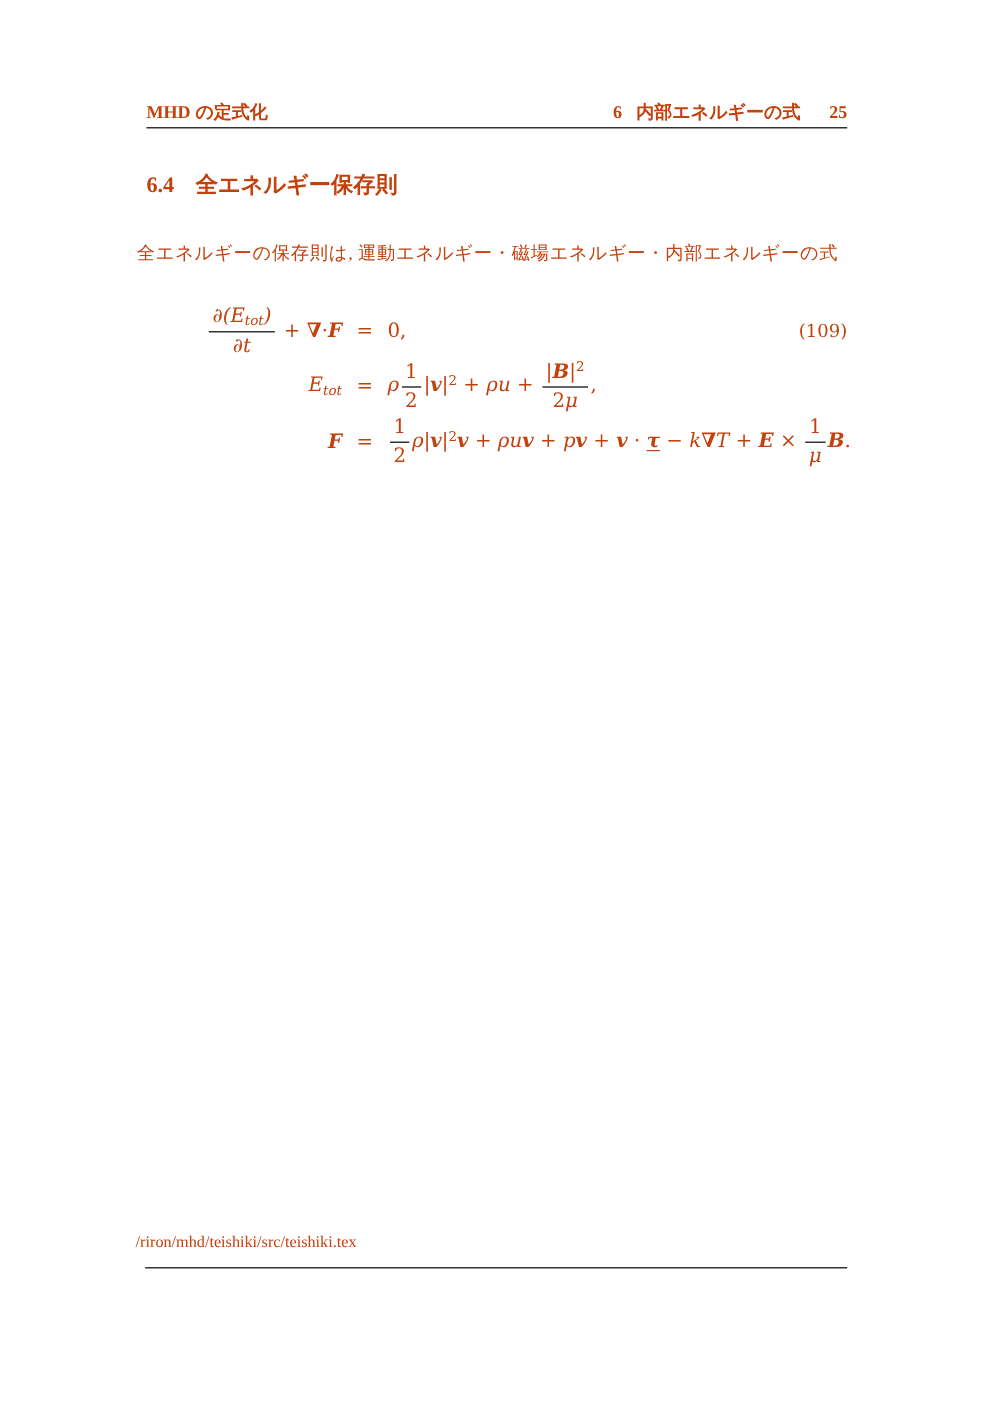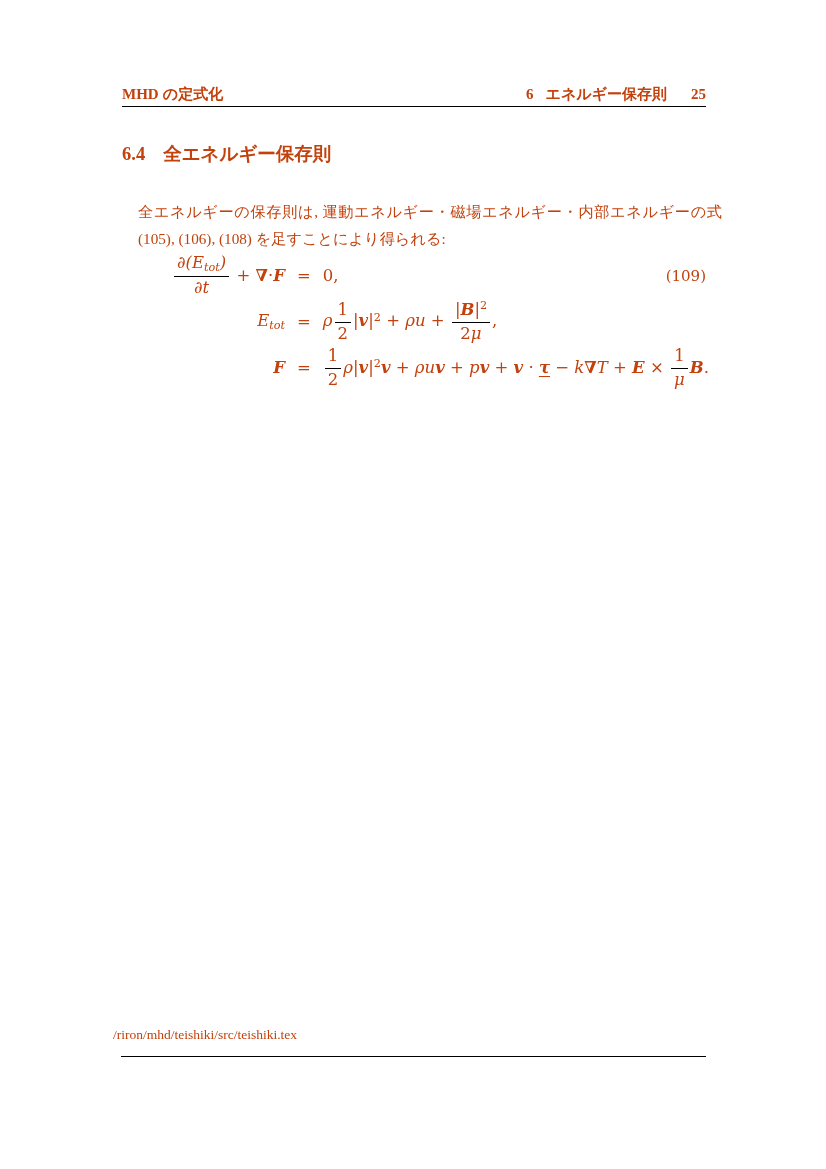--- a/index.html
+++ b/index.html
@@ -28,21 +28,21 @@
   }
   
   .section-title{
     position:absolute;left:122px;top:136px;margin:0;
     font-size:18.5px;line-height:36px;font-weight:bold;
   }
   .section-title .sec-number{font-family:"Liberation Serif","DejaVu Serif",serif;margin-right:18px;}
   .section-title .sec-text{font-family:"Liberation Sans","DejaVu Sans",sans-serif;}
   
   .paragraph{
-    position:absolute;left:138px;width:584px;top:198px;
+    position:absolute;left:114px;width:584px;top:198px;
     font-size:15.2px;line-height:27px;
   }
   .para-line1{text-align:justify;text-align-last:justify;}
   .para-line2{text-align:left;}
   
   .equations{
     position:absolute;left:122px;width:584px;top:253px;
     font-family:"DejaVu Serif","Liberation Serif",serif;
     font-size:16.5px;line-height:1.2;
   }
@@ -78,33 +78,32 @@
 </style>
 </head>
 <body>
 
 <div class="page">
 
   <div class="header">
     <div class="header-left"><span class="latin-serif-b">MHD</span><span class="jp-sans-b"> の定式化</span></div>
     <div class="header-right">
       <span class="latin-serif-b sec-no">6</span>
-      <span class="jp-sans-b">エネルギー保存則</span>
+      <span class="jp-sans-b">内部エネルギーの式</span>
       <span class="latin-serif-b page-no">25</span>
     </div>
   </div>
   <div class="header-rule"></div>
 
   <h2 class="section-title">
     <span class="sec-number">6.4</span><span class="sec-text">全エネルギー保存則</span>
   </h2>
 
   <div class="paragraph">
     <div class="para-line1">全エネルギーの保存則は, 運動エネルギー・磁場エネルギー・内部エネルギーの式</div>
-    <div class="para-line2">(105), (106), (108) を足すことにより得られる:</div>
   </div>
 
   <div class="equations">
       <div class="eq-row">
         <span class="eq-lhs"><span class="frac"><span class="fnum"><span class="m-it">∂(</span><span class="m-it">E</span><sub><span class="m-it">tot</span></sub><span class="m-it">)</span></span><span class="fden"><span class="m-it">∂t</span></span></span><span class="m-up"> + </span><span class="m-b">∇</span><span class="m-up">·</span><span class="m-bi">F</span></span>
         <span class="eq-rel">=</span>
         <span class="eq-rhs"><span class="m-up">0,</span></span>
         <span class="eq-number">(109)</span>
       </div>
       <div class="eq-row">

